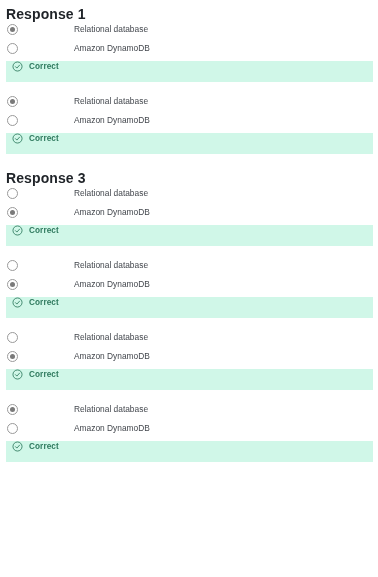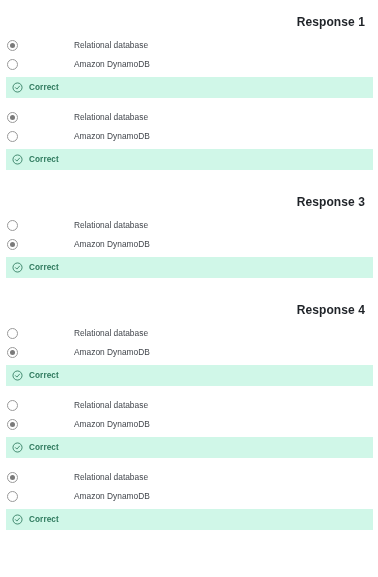--- a/index.html
+++ b/index.html
@@ -24,29 +24,28 @@
     box-sizing: border-box;
     padding: 0;
   }
 
   .response-block {
     padding: 0 5px 0 6px;
     box-sizing: border-box;
   }
 
   .response-heading {
-    font-size: 12px;
+    font-size: 14px;
     font-weight: bold;
     color: #1f2328;
     letter-spacing: 0.1px;
     line-height: 11px;
-    margin: 8px;
+    margin: 0;
     padding-top: 9px;
     padding-bottom: 0;
-    text-align: right;
   }
 
   .options {
     margin: 0;
     padding: 0;
   }
 
   .option-row {
     display: flex;
     align-items: center;
@@ -85,21 +84,20 @@
     color: #43474d;
     line-height: 11px;
     margin-left: 8px;
     white-space: nowrap;
   }
 
   .correct-banner {
     background: #d0f7e8;
     height: 21px;
     display: flex;
-    align-items: center;
     margin-top: 3px;
     padding-left: 6px;
     box-sizing: border-box;
   }
 
   .check-icon {
     width: 11px;
     height: 11px;
     min-width: 11px;
     display: inline-block;
@@ -188,21 +186,20 @@
           <circle cx="8" cy="8" r="6.6" fill="none" stroke="#2f7a5e" stroke-width="1.25"></circle>
           <path d="M5 8.2 L7.1 10.3 L11.1 5.9" fill="none" stroke="#2f7a5e" stroke-width="1.25" stroke-linecap="round" stroke-linejoin="round"></path>
         </svg>
       </span>
       <span class="correct-label">Correct</span>
     </div>
   </div>
   <div class="block-gap"></div>
 
   <div class="response-block">
-    <div class="response-heading">Response 4</div>
     <div class="options">
       <div class="option-row">
         <span class="radio"></span>
         <span class="option-label">Relational database</span>
       </div>
       <div class="option-row">
         <span class="radio selected"></span>
         <span class="option-label">Amazon DynamoDB</span>
       </div>
     </div>

